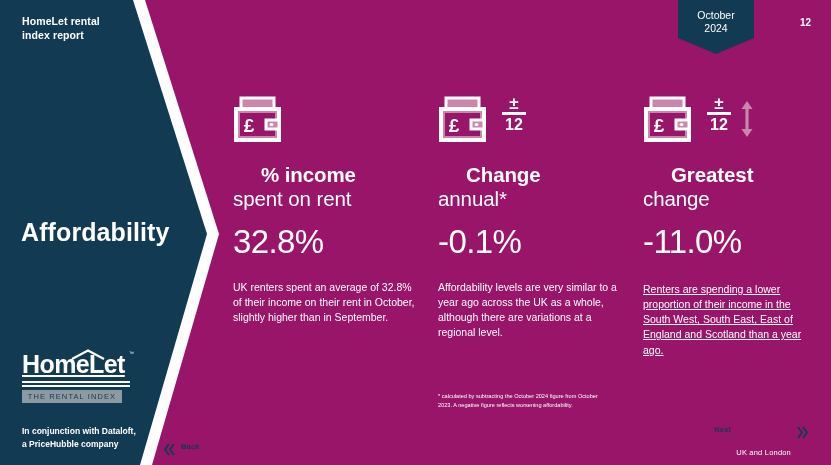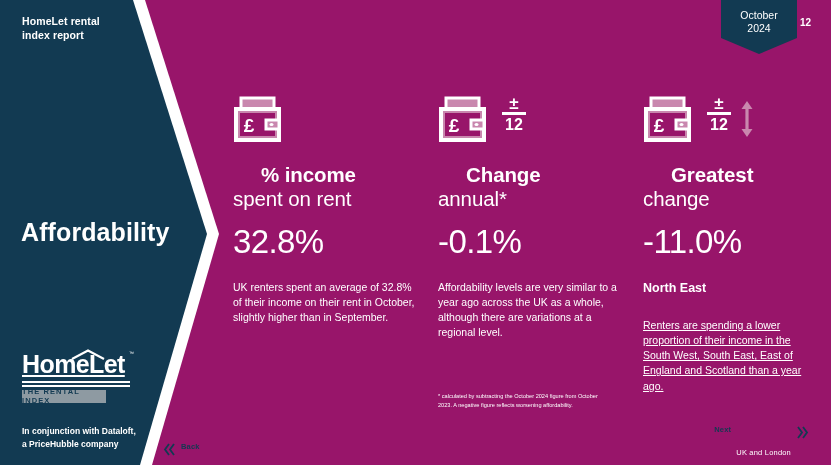--- a/index.html
+++ b/index.html
@@ -56,34 +56,34 @@
     z-index:2;
   }
   .logo-roof svg { display:block; }
   .logo-tm {
     position:absolute; right:-4px; top:0px;
     font-size:5px; color:#ffffff;
   }
   .logo-rule1 { width:108px; height:2px; background:#ffffff; margin-top:1px; }
   .logo-rule2 { width:108px; height:1.5px; background:#ffffff; margin-top:2px; }
   .logo-index {
-    width:84px; height:13px; background:#8e9aa2; margin-top:3px;
+    width:100px; height:13px; background:#8e9aa2; margin-top:3px;
     display:flex; align-items:center; justify-content:center;
-    font-size:7.5px; font-weight:bold; color:#123A52; letter-spacing:1.1px;
+    font-size:7.5px; font-weight:normal; color:#123A52; letter-spacing:1.1px;
   }
 
   .conjunction {
     position:absolute; left:22px; top:425px; width:120px;
     font-size:8.5px; font-weight:bold; line-height:1.5; color:#ffffff;
     white-space:pre-line; z-index:5;
   }
 
   
   .pennant {
-    position:absolute; left:721px; top:0; width:76px; height:54px;
+    position:absolute; left:678px; top:0; width:76px; height:54px;
     background:#123A52;
     clip-path: polygon(0 0, 76px 0, 76px 38px, 38px 54px, 0 38px);
     z-index:4;
     display:flex; align-items:flex-start; justify-content:center;
     padding-top:9px;
   }
   .pennant-text {
     font-size:10.5px; line-height:1.28; color:#ffffff; text-align:center;
     white-space:pre-line;
   }
@@ -259,21 +259,20 @@
       </span>
       <span class="updown">
         <svg width="18" height="48" viewBox="0 0 18 48">
           <path d="M9 3 L14.5 11 L10.6 11 L10.6 31 L14.5 31 L9 39 L3.5 31 L7.4 31 L7.4 11 L3.5 11 Z" fill="#C987AE"></path>
         </svg>
       </span>
     </div>
     <div class="head-strong">Greatest</div>
     <div class="head-light">change</div>
     <div class="bignum">-11.0%</div>
-    <div class="sub-strong">North East</div>
     <div class="body-copy tight">Renters are spending a lower proportion of their income in the South West, South East, East of England and Scotland than a year ago.</div>
   </div>
 
   <div class="footnote">* calculated by subtracting the October 2024 figure from October 2023. A negative figure reflects worsening affordability.</div>
 
   <div class="nav nav-back">
     <span class="chev">
       <svg width="13" height="15" viewBox="0 0 13 15">
         <path d="M6 2 L2 7.5 L6 13" fill="none" stroke="#123A52" stroke-width="1.8"></path>
         <path d="M11 2 L7 7.5 L11 13" fill="none" stroke="#123A52" stroke-width="1.8"></path>

